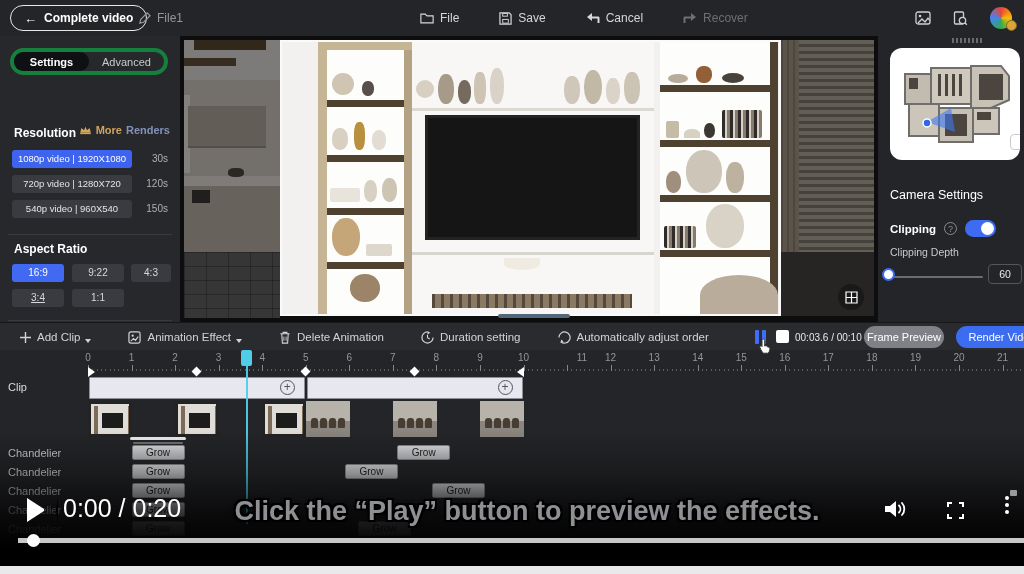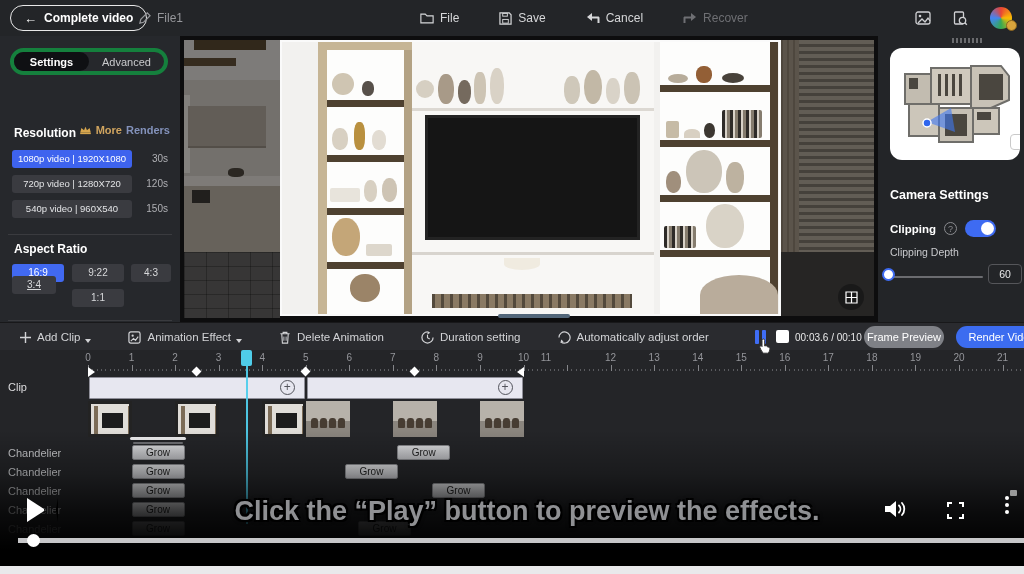--- a/index.html
+++ b/index.html
@@ -64,21 +64,21 @@
             background:rgba(22,22,22,.78);display:flex;align-items:center;justify-content:center;cursor:pointer;}
   .mini-scroll{position:absolute;left:318px;bottom:4px;width:72px;height:4px;background:#53677a;border-radius:2px;}
 
   
   .right-panel{position:absolute;left:878px;top:36px;width:146px;height:286px;background:#232528;}
   .grip{position:absolute;left:74px;top:2px;display:flex;gap:2px;}
   .grip i{width:2px;height:5px;background:#6a6b6e;}
   .plan-card{position:absolute;left:12px;top:12px;width:130px;height:112px;background:#fff;border-radius:12px;
              display:flex;align-items:center;justify-content:center;overflow:hidden;}
   .side-chip{position:absolute;right:-6px;top:86px;width:16px;height:16px;background:#fff;border:1px solid #c9c9c9;border-radius:4px;}
-  .rp-head{position:absolute;left:12px;top:152px;color:#fff;font-size:12.5px;font-weight:bold;}
+  .rp-head{position:absolute;left:12px;top:152px;color:#fff;font-size:12.5px;font-weight:normal;}
   .clip-row{position:absolute;left:12px;top:184px;display:flex;align-items:center;gap:8px;}
   .clip-lab{color:#fff;font-size:11.5px;font-weight:bold;}
   .q-circle{width:13px;height:13px;border-radius:50%;border:1px solid #8a8b8f;color:#8a8b8f;font-size:9px;
             display:flex;align-items:center;justify-content:center;}
   .toggle{position:relative;width:31px;height:17px;border-radius:9px;background:#3e6bf2;cursor:pointer;}
   .toggle .knob{position:absolute;right:2px;top:2px;width:13px;height:13px;border-radius:50%;background:#fff;}
   .depth-lab{position:absolute;left:12px;top:210px;color:#c9cacd;font-size:10.5px;}
   .slider-track{position:absolute;left:10px;top:240px;width:95px;height:2px;background:#6b6c70;border-radius:1px;cursor:pointer;}
   .slider-handle{position:absolute;left:4px;top:232px;width:13px;height:13px;border-radius:50%;background:#fff;
                  border:2.5px solid #3e6bf2;cursor:pointer;}
@@ -244,21 +244,21 @@
     <span class="res-dur" style="top:117px;">30s</span>
     <button class="res-btn" style="top:139px;">720p video |  1280X720</button>
     <span class="res-dur" style="top:142px;">120s</span>
     <button class="res-btn" style="top:164px;">540p video |  960X540</button>
     <span class="res-dur" style="top:167px;">150s</span>
     <div class="divider" style="top:198px;"></div>
     <div class="lp-head" style="top:206px;">Aspect Ratio</div>
     <button class="ar-btn sel" style="left:12px;top:228px;width:52px;">16:9</button>
     <button class="ar-btn" style="left:72px;top:228px;width:52px;">9:22</button>
     <button class="ar-btn" style="left:131px;top:228px;width:40px;">4:3</button>
-    <button class="ar-btn" style="left:12px;top:240px;width:44px;text-decoration:underline;">3:4</button>
+    <button class="ar-btn" style="left:12px;top:253px;width:52px;text-decoration:underline;">3:4</button>
     <button class="ar-btn" style="left:72px;top:253px;width:52px;">1:1</button>
     <div class="divider" style="top:284px;"></div>
     <div class="lp-head" style="top:292px;">Lighting</div>
   </aside>
 
   <div class="preview">
     <div class="kitchen">
       <i class="kz" style="left:0;top:0;width:96px;height:40px;background:#d8d5d0;"></i>
       <i class="kz" style="left:10px;top:0;width:72px;height:10px;background:#55452f;"></i>
       <i class="kz" style="left:0;top:18px;width:52px;height:8px;background:#5e4c36;"></i>
@@ -485,21 +485,21 @@
         <div class="ruler-num" style="left: 339.3px;">6</div>
         <div class="tick" style="left: 349.3px;"></div>
         <div class="ruler-num" style="left: 382.85px;">7</div>
         <div class="tick" style="left: 392.85px;"></div>
         <div class="ruler-num" style="left: 426.4px;">8</div>
         <div class="tick" style="left: 436.4px;"></div>
         <div class="ruler-num" style="left: 469.95px;">9</div>
         <div class="tick" style="left: 479.95px;"></div>
         <div class="ruler-num" style="left: 513.5px;">10</div>
         <div class="tick" style="left: 523.5px;"></div>
-        <div class="ruler-num" style="left: 536px;">11</div>
+        <div class="ruler-num" style="left: 572px;">11</div>
         <div class="tick" style="left: 567.05px;"></div>
         <div class="ruler-num" style="left: 600.6px;">12</div>
         <div class="tick" style="left: 610.6px;"></div>
         <div class="ruler-num" style="left: 644.15px;">13</div>
         <div class="tick" style="left: 654.15px;"></div>
         <div class="ruler-num" style="left: 687.7px;">14</div>
         <div class="tick" style="left: 697.7px;"></div>
         <div class="ruler-num" style="left: 731.25px;">15</div>
         <div class="tick" style="left: 741.25px;"></div>
         <div class="ruler-num" style="left: 774.8px;">16</div>
@@ -589,20 +589,21 @@
           <div class="grow-chip" style="left: 131.55px;">Grow</div>
           <div class="grow-chip" style="left: 358.01px;">Grow</div>
         </div>
       </div>
     <div class="playhead-line" id="phLine" style="left: 245.957px;"></div>
     <div class="playhead-head" id="phHead" style="left: 241.457px;"></div>
   </div>
 
   <div class="player-shade"></div>
   <button class="play-btn"></button>
+  <span class="pl-time">0:00 / 0:20</span>
   <div class="subtitle">Click the “Play” button to preview the effects.</div>
   <button class="vol-btn">
     <svg width="23" height="20" viewBox="0 0 23 20">
         <path d="M1 7v6h5l6 5V2L6 7H1z" fill="#fff"></path>
         <path d="M15 6.5a5 5 0 0 1 0 7M18 4a9 9 0 0 1 0 12" fill="none" stroke="#fff" stroke-width="1.8" stroke-linecap="round"></path>
       </svg>
   </button>
   <button class="fs-btn">
     <svg width="17" height="17" viewBox="0 0 17 17">
         <path d="M1 5V1h4M12 1h4v4M16 12v4h-4M5 16H1v-4" fill="none" stroke="#fff" stroke-width="2"></path>

